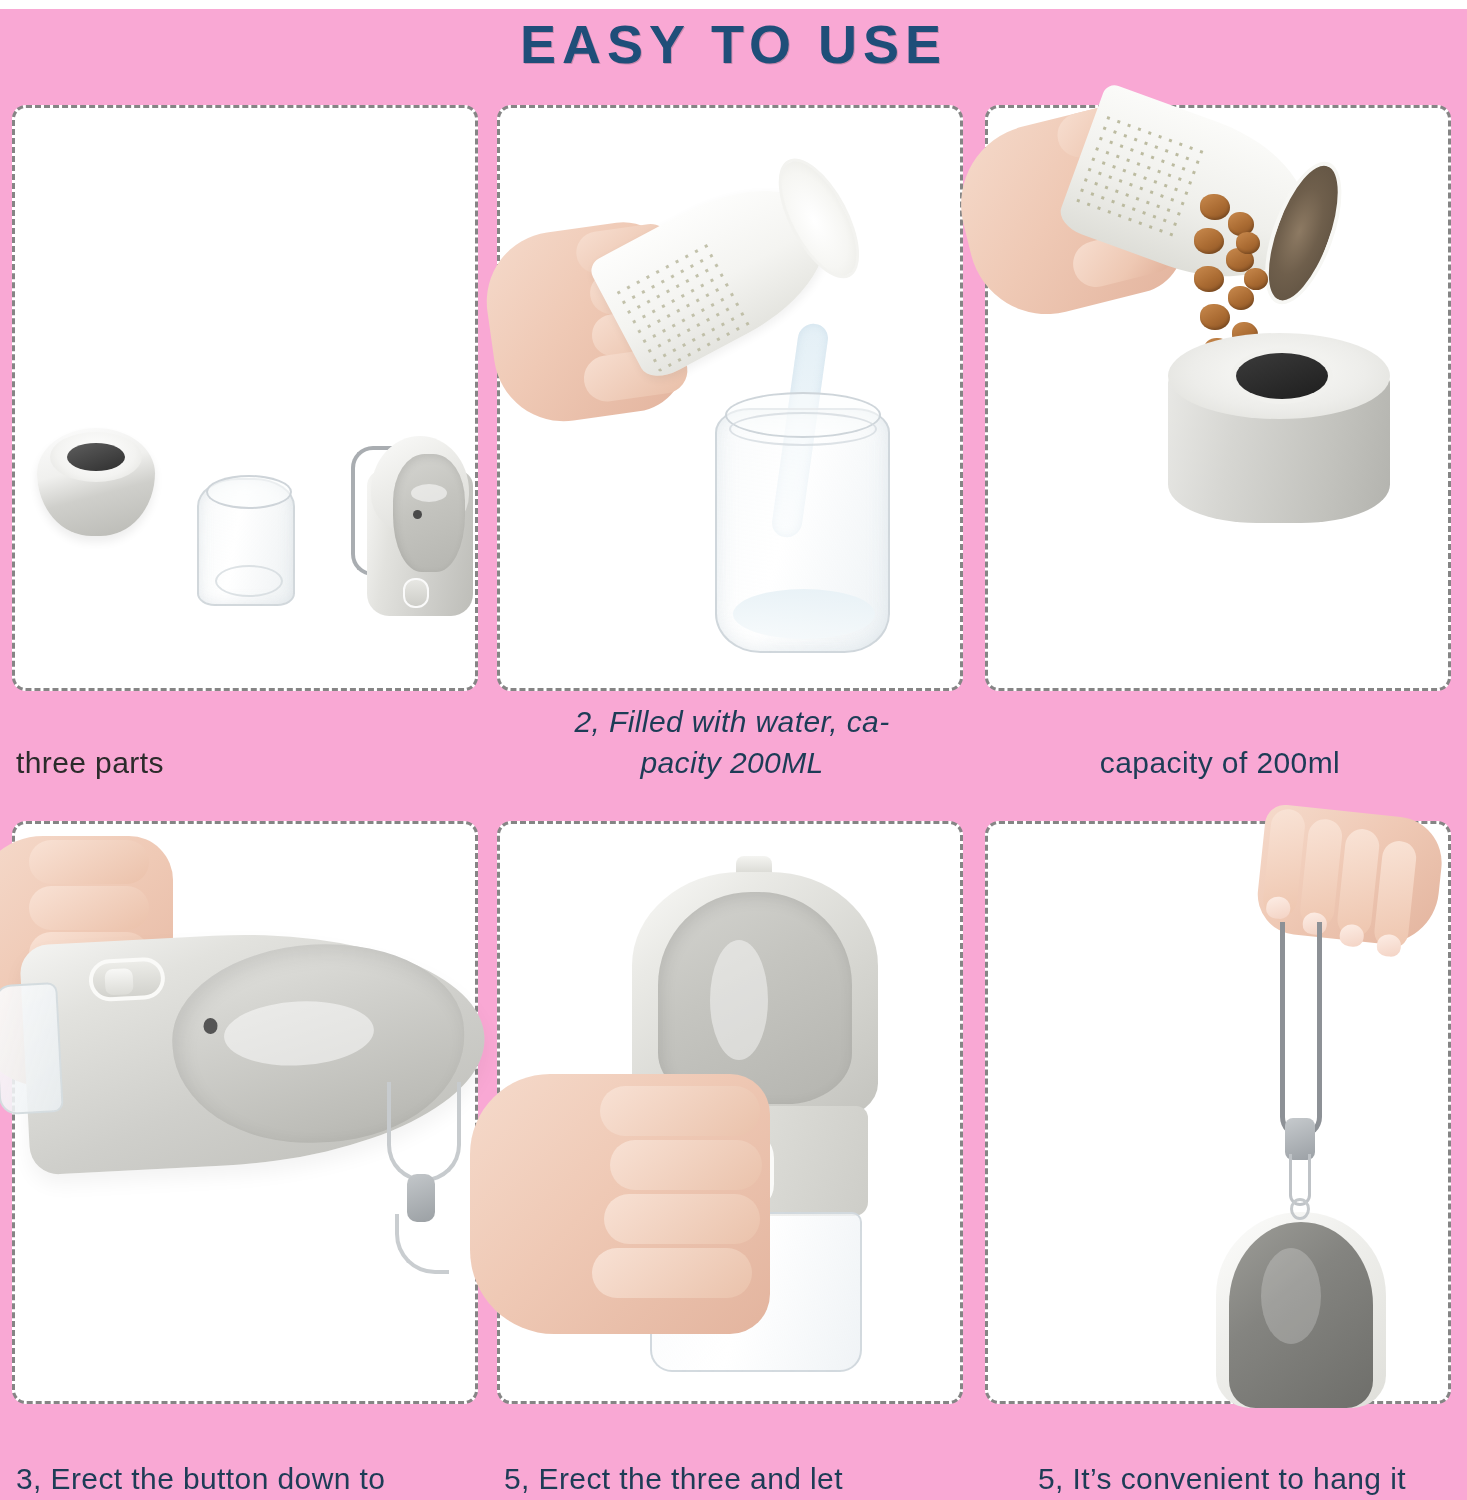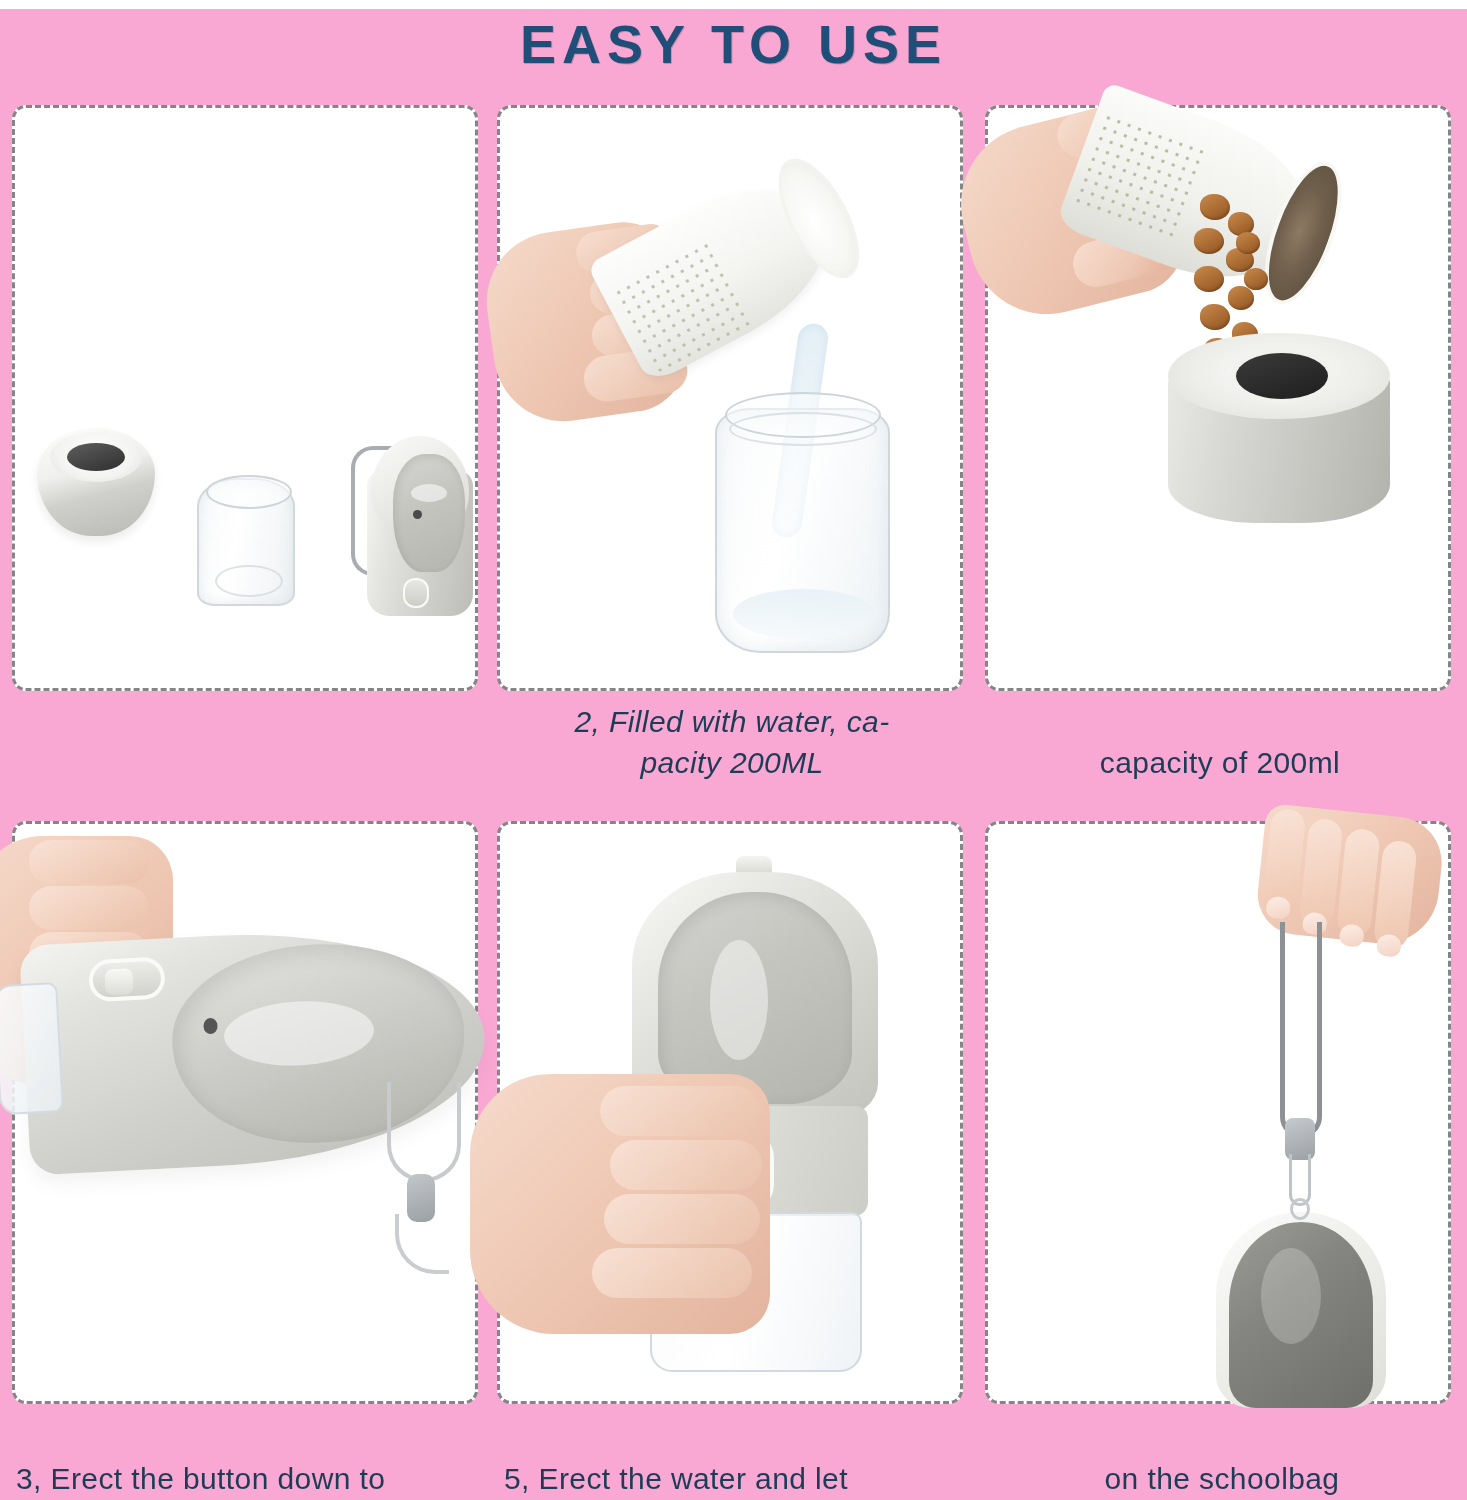--- a/index.html
+++ b/index.html
@@ -438,20 +438,21 @@
       <div class="bowl-unit">
         <div class="strap"></div>
         <div class="body"></div>
         <div class="dome"></div>
         <div class="cavity"></div>
         <div class="hole"></div>
         <div class="slide"></div>
       </div>
     </div>
   </div>
+  <div class="caption cap1" style="top:733px">three parts</div>
 
   <div class="panel p2">
     <div class="panel-inner">
       <div class="hand p2hand">
         <div class="f" style="left:96px;top:6px;width:96px;"></div>
         <div class="f" style="left:104px;top:48px;width:92px;"></div>
         <div class="f" style="left:100px;top:90px;width:96px;"></div>
         <div class="f" style="left:86px;top:130px;width:104px;height:46px;"></div>
       </div>
       <div class="cup-pour">
@@ -542,21 +543,21 @@
       </div>
       <div class="hand p5hand">
         <div class="f" style="left:130px;top:12px;width:160px;"></div>
         <div class="f" style="left:140px;top:66px;width:152px;"></div>
         <div class="f" style="left:134px;top:120px;width:156px;"></div>
         <div class="f" style="left:122px;top:174px;width:160px;"></div>
       </div>
     </div>
   </div>
   <div class="caption cap5">
-    <span class="hang">5, Erect the water and let</span>
+    <span class="hang">5, Erect the three and let</span>
     
     
   </div>
 
   <div class="panel p6">
     <div class="panel-inner">
       <div class="hand p6hand">
         <div class="f" style="left:6px;"></div>
         <div class="f" style="left:44px;top:10px;"></div>
         <div class="f" style="left:82px;top:16px;"></div>
@@ -572,16 +573,17 @@
         <div class="small"></div>
       </div>
       <div class="hang-bowl">
         <div class="rimring"></div>
         <div class="inner"></div>
         <div class="tab"></div>
       </div>
     </div>
   </div>
   <div class="caption cap6">
+    <span>5, It’s convenient to hang it</span>
     <span class="l2">on the schoolbag</span>
   </div>
 
 </div>
 
 </body></html>

